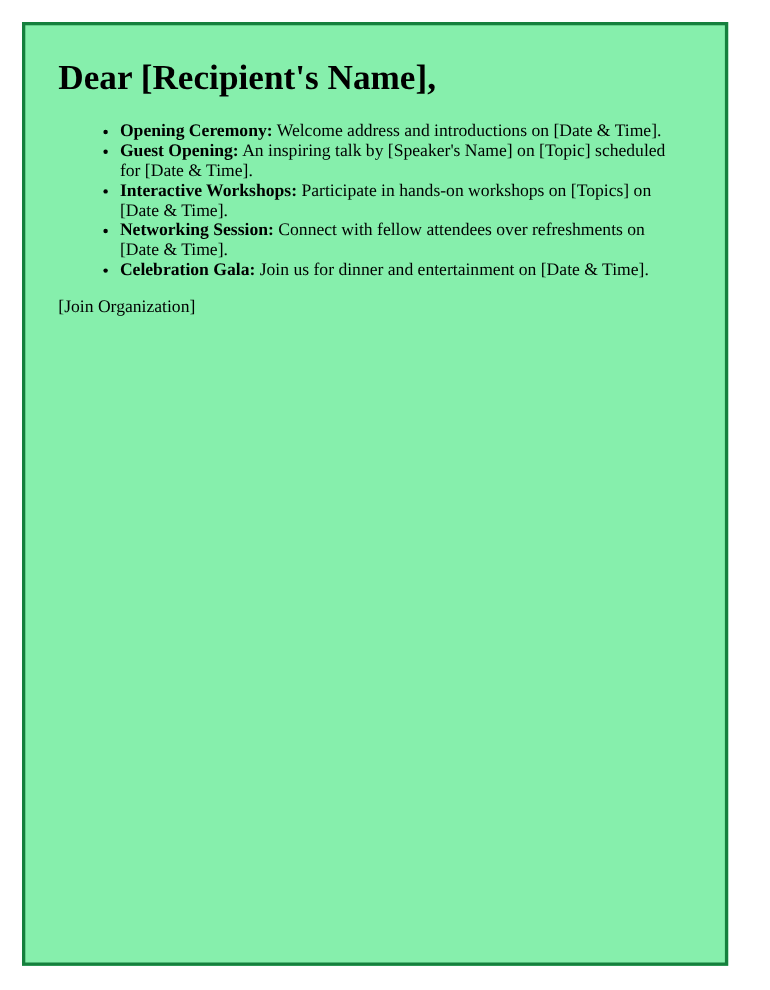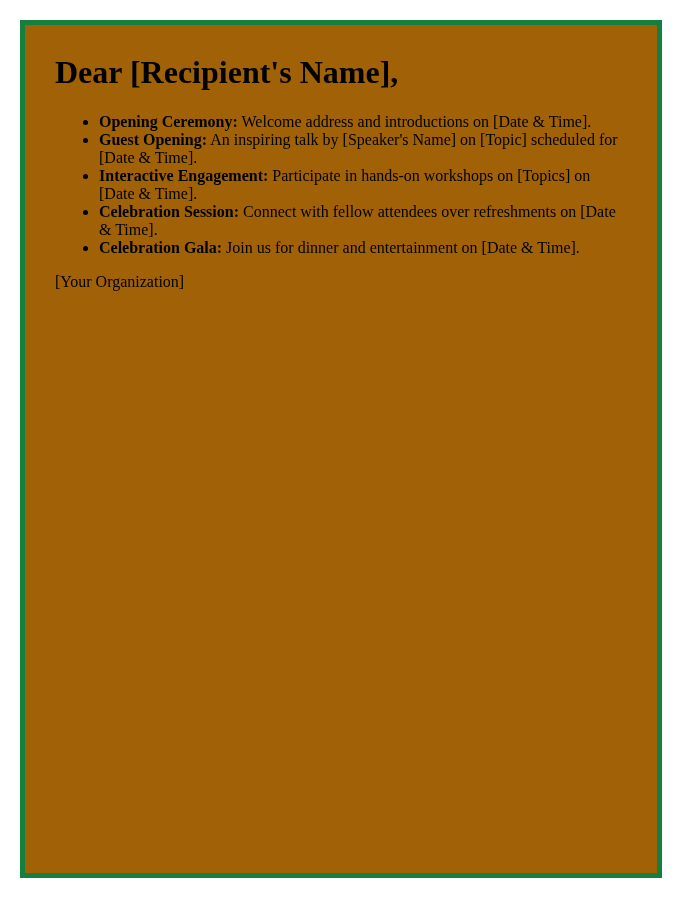--- a/index.html
+++ b/index.html
@@ -16,40 +16,40 @@
     color: #000000;
     line-height: normal;
   }
   .letter {
     box-sizing: border-box;
     position: absolute;
     left: 20px;
     top: 20px;
     width: 642px;
     height: 858px;
-    border: 5px solid #15803d;
+    border: 3px solid #15803d;
     padding: 8px 30px;
-    background: #a16207;
+    background: #86efac;
     overflow: hidden;
   }
   .letter h1 {
     font-size: 2em;
     font-weight: bold;
     margin: 0.67em 0;
   }
   .letter h2 {
     font-size: 1.5em;
     font-weight: bold;
     margin: 0.83em 0;
   }
   .letter p {
     margin: 1em 0;
   }
   .letter ul {
-    margin: 1em 4px;
+    margin: 1em 16px;
     padding: 0 0 0 40px;
     list-style-type: disc;
   }
   .letter li {
     margin: 0;
   }
   .sig-line {
     display: block;
   }
 </style>
@@ -58,23 +58,23 @@
 
 <div class="letter">
 
   <h1>Dear [Recipient's Name],</h1>
 
 
 
   <ul>
     <li><strong>Opening Ceremony:</strong> <span>Welcome address and introductions on [Date &amp; Time].</span></li>
     <li><strong>Guest Opening:</strong> <span>An inspiring talk by [Speaker's Name] on [Topic] scheduled for [Date &amp; Time].</span></li>
-    <li><strong>Interactive Engagement:</strong> <span>Participate in hands-on workshops on [Topics] on [Date &amp; Time].</span></li>
-    <li><strong>Celebration Session:</strong> <span>Connect with fellow attendees over refreshments on [Date &amp; Time].</span></li>
+    <li><strong>Interactive Workshops:</strong> <span>Participate in hands-on workshops on [Topics] on [Date &amp; Time].</span></li>
+    <li><strong>Networking Session:</strong> <span>Connect with fellow attendees over refreshments on [Date &amp; Time].</span></li>
     <li><strong>Celebration Gala:</strong> <span>Join us for dinner and entertainment on [Date &amp; Time].</span></li>
   </ul>
 
 
   <p>
-    <span class="sig-line">[Your Organization]</span>
+    <span class="sig-line">[Join Organization]</span>
   </p>
 
 </div>
 
 </body></html>

